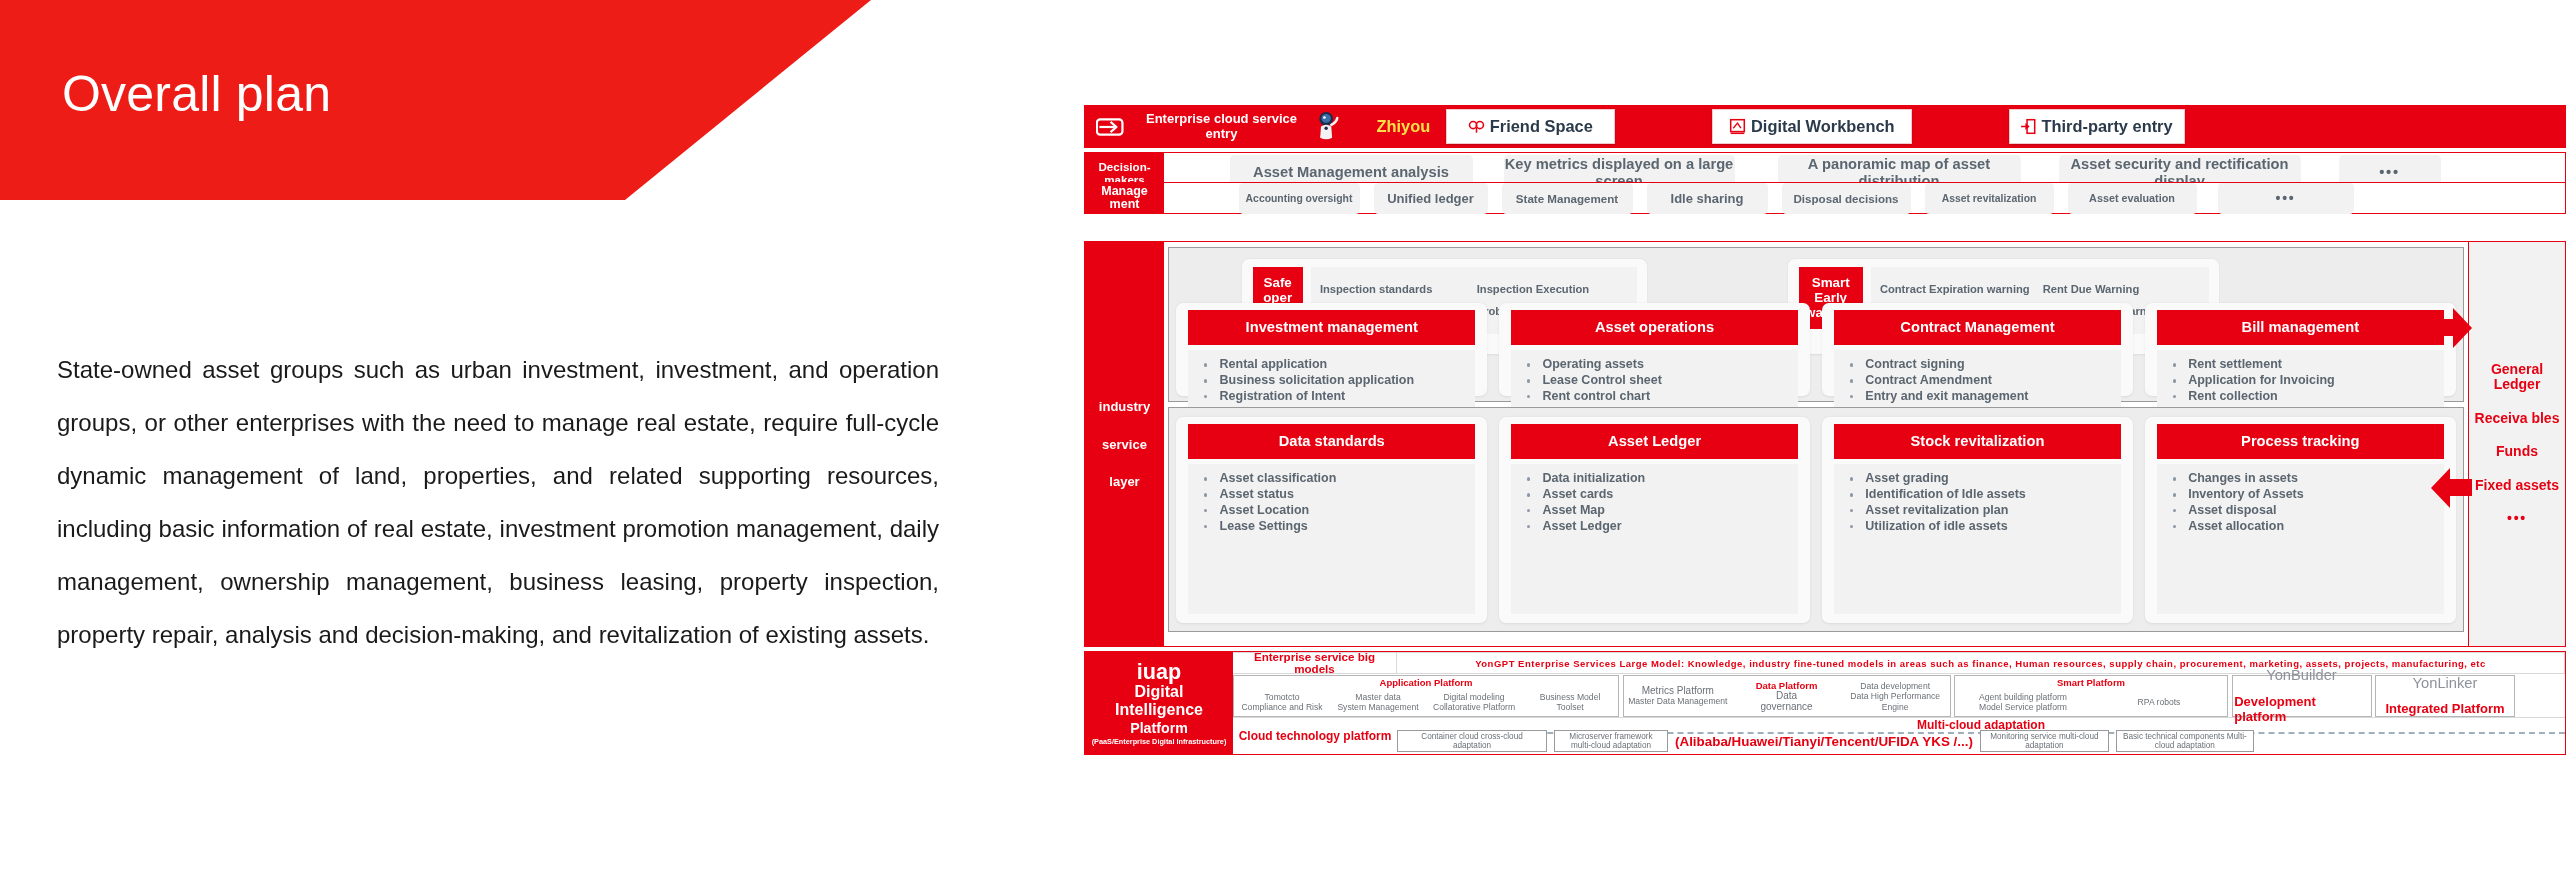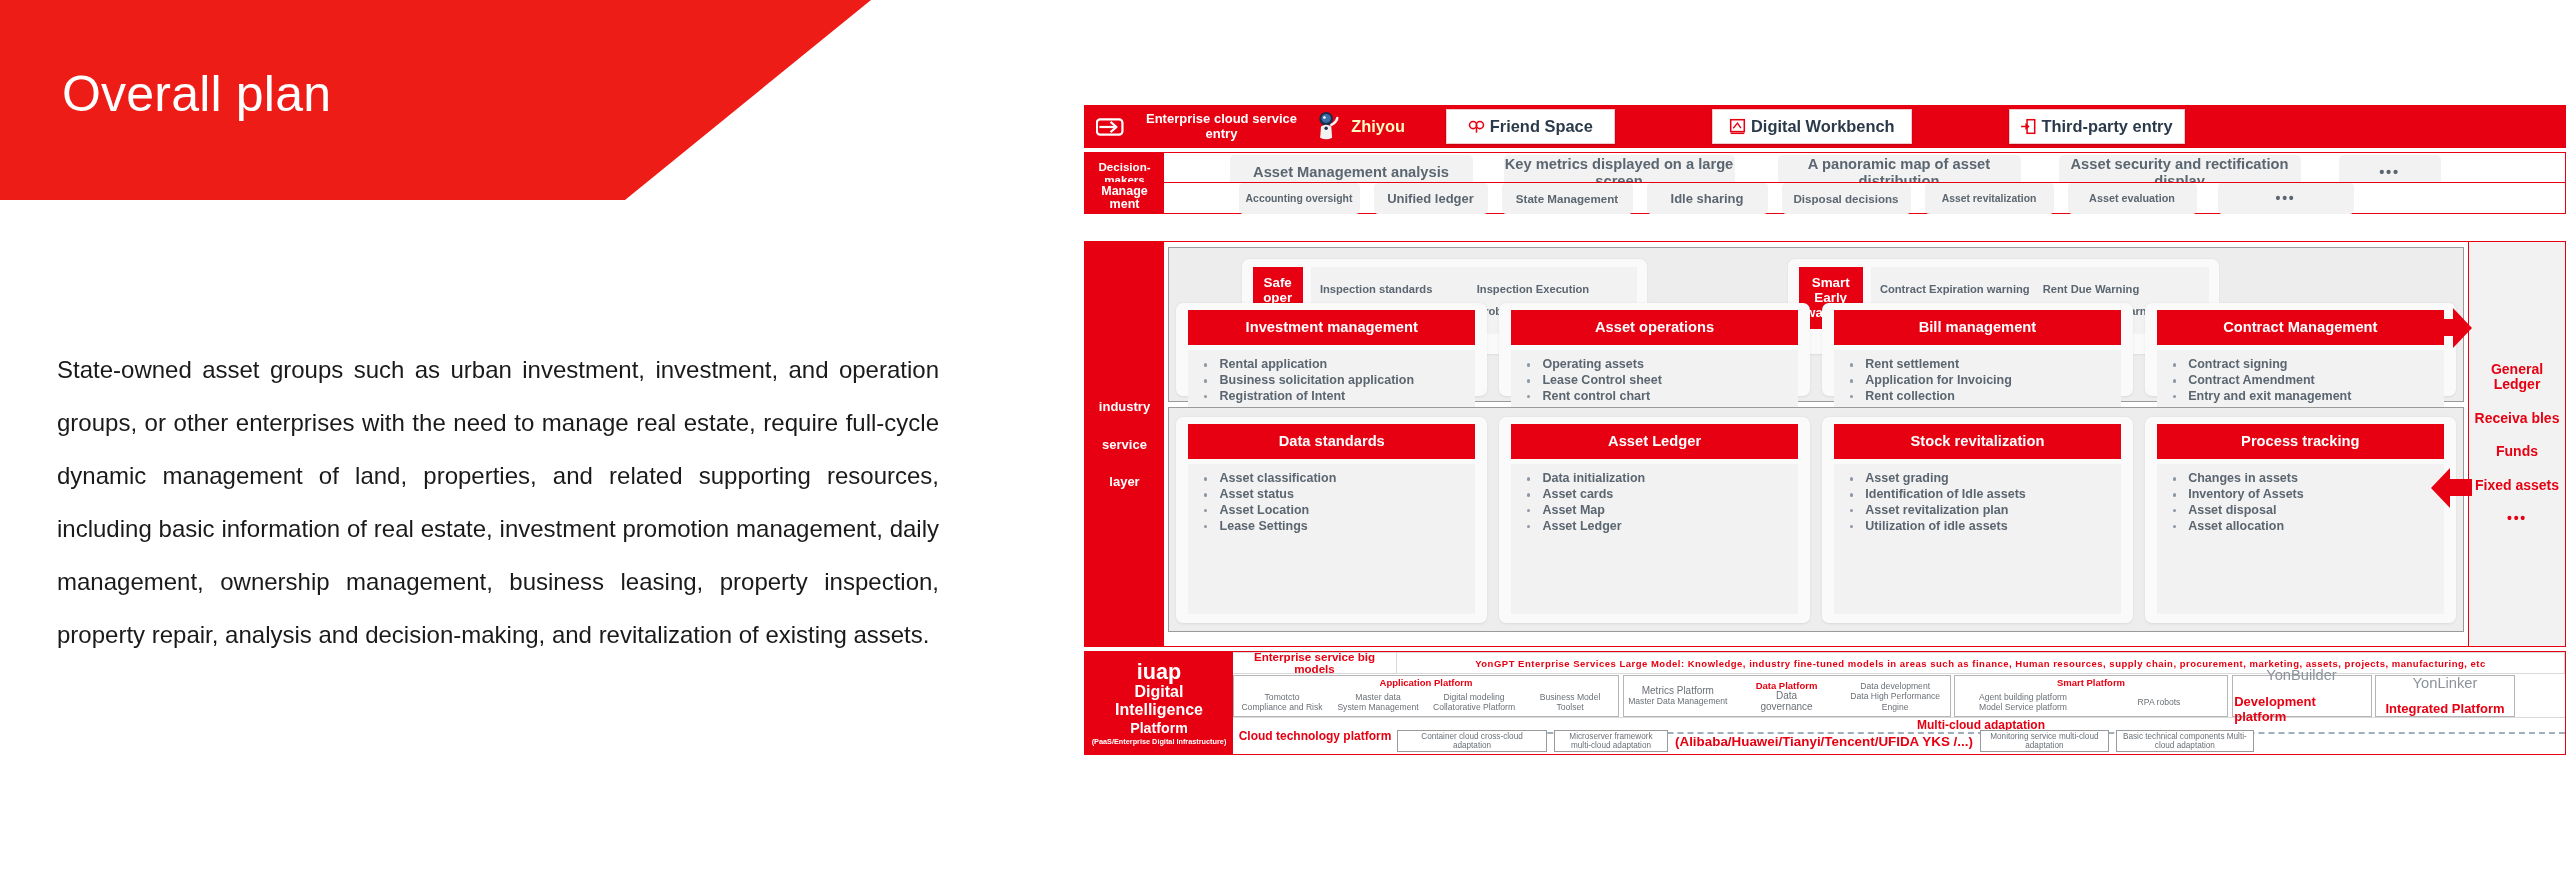--- a/index.html
+++ b/index.html
@@ -42,21 +42,21 @@
     background: #E60012; display: flex; align-items: center;
     border: 1.7px solid #E60012;
   }
   .nav-logo { width: 50px; display:flex; align-items:center; justify-content:center; }
   .nav-logo svg { display:block; }
   .nav-entry-label {
     color:#fff; font-weight:bold; font-size:13px; line-height:14.7px;
     text-align:center; width: 173px;
   }
   .nav-avatar { width: 38px; display:flex; align-items:center; justify-content:center; }
-  .nav-zhiyou { color:#fef9c3; font-weight:bold; font-size:16.4px; margin-left:5.2px; width:79px; }
+  .nav-zhiyou { color:#fde047; font-weight:bold; font-size:16.4px; margin-left:5.2px; width:79px;text-align:right; }
   .nav-tab {
     background:#fff; height:35px; display:flex; align-items:center;
     justify-content:center; gap:5.2px; font-weight:bold; font-size:16.4px;
     color:#2b3a4a; border:0.9px solid #f3c9c9; box-shadow: 0 0.9px 1.7px rgba(0,0,0,.18);
   }
   .nav-tab.friend { width: 169px; margin-left: 15.5px; }
   .nav-tab.workbench { width: 200px; margin-left: 97px; }
   .nav-tab.third { width: 176px; margin-left: 97px; }
   .nav-tab .ic { display:flex; align-items:center; }
 
@@ -391,38 +391,38 @@
               <div class="card-body">
                 <ul>
                   <li>Operating assets</li>
                   <li>Lease Control sheet</li>
                   <li>Rent control chart</li>
                   <li>Price management</li>
                 </ul>
               </div>
             </div>
             <div class="card">
+              <div class="card-head">Contract Management</div>
+              <div class="card-body">
+                <ul>
+                  <li>Contract signing</li>
+                  <li>Contract Amendment</li>
+                  <li>Entry and exit management</li>
+                  <li>Daily management</li>
+                </ul>
+              </div>
+            </div>
+            <div class="card">
               <div class="card-head">Bill management</div>
               <div class="card-body">
                 <ul>
                   <li>Rent settlement</li>
                   <li>Application for Invoicing</li>
                   <li>Rent collection</li>
                   <li>Rent receivable reconciliation</li>
-                </ul>
-              </div>
-            </div>
-            <div class="card">
-              <div class="card-head">Contract Management</div>
-              <div class="card-body">
-                <ul>
-                  <li>Contract signing</li>
-                  <li>Contract Amendment</li>
-                  <li>Entry and exit management</li>
-                  <li>Daily management</li>
                 </ul>
               </div>
             </div>
           </div>
         </div>
 
         <div class="panel bottom">
           <div class="card">
             <div class="card-head">Data standards</div>
             <div class="card-body">

